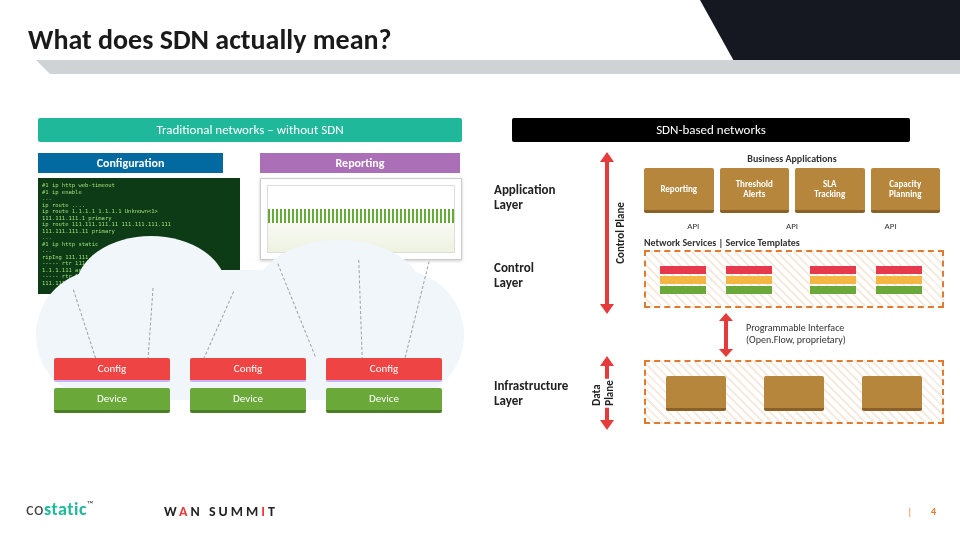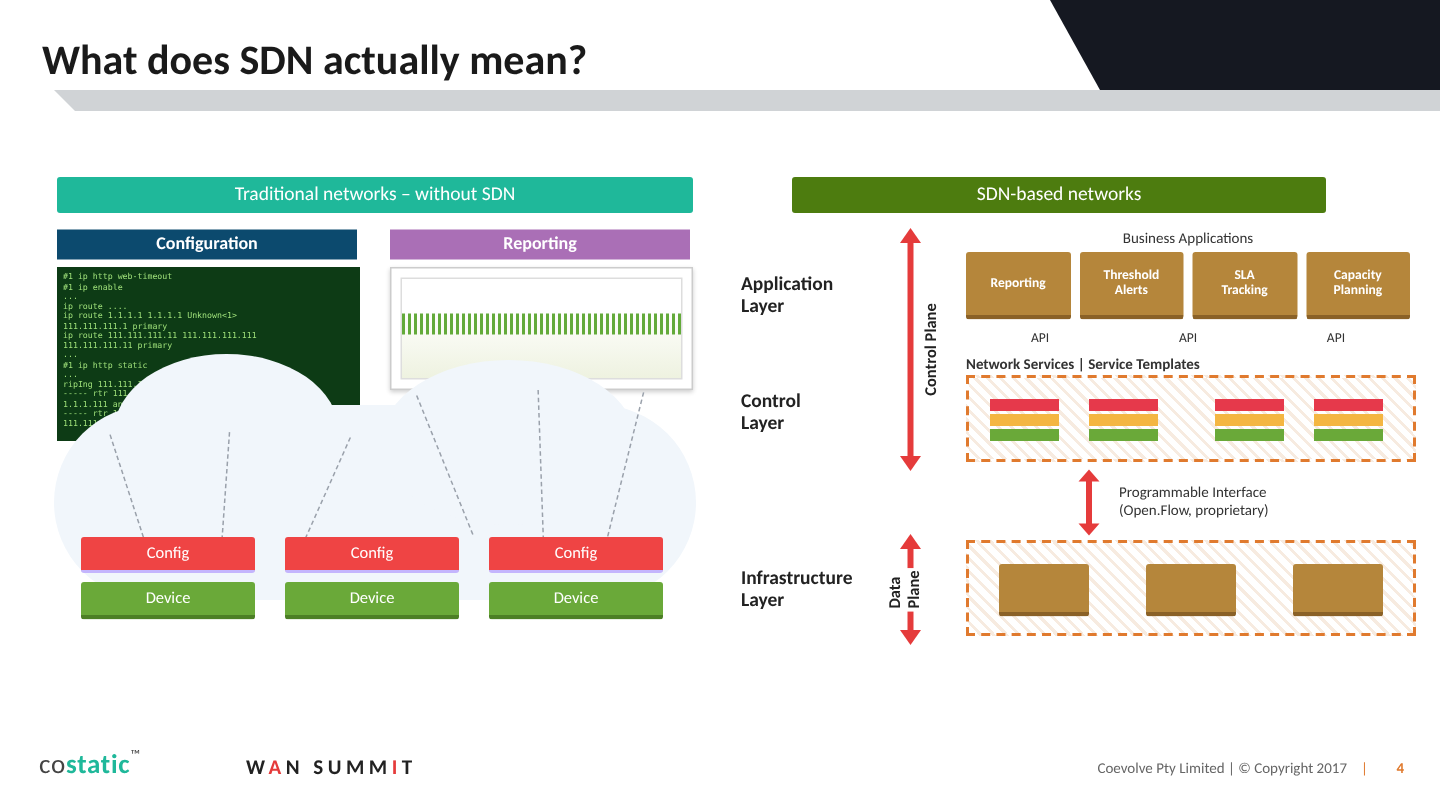--- a/index.html
+++ b/index.html
@@ -9,25 +9,25 @@
 .title-band{position:absolute;left:0;top:0;width:960px;height:62px;background:#fff}
 .title-band h1{margin:4px;padding:18px 0 0 24px;font-size:28px;font-weight:700;color:#1a1a1a}
 .band-dark{position:absolute;right:0;top:0;background:#151821;height:72px;width:220px}
 .band-dark::before{content:"";position:absolute;left:-40px;top:0;border-left:40px solid transparent;border-top:72px solid #151821}
 .band-grey{position:absolute;right:0;top:60px;height:14px;width:910px;background:#d0d3d6}
 .band-grey::before{content:"";position:absolute;left:-14px;top:0;border-left:14px solid transparent;border-top:14px solid #d0d3d6}
 
 
 .banner{position:absolute;top:118px;height:24px;border-radius:2px;text-align:center;line-height:24px;font-size:13px;font-weight:400;color:#fff}
 .banner.trad{left:38px;width:424px;background:#1fb89a}
-.banner.sdn {left:528px;width:356px;background:#4d7c0f}
+.banner.sdn {left:512px;width:398px;background:#000000}
 
 
 .subbanner{position:absolute;top:153px;height:20px;text-align:center;font-size:12px;font-weight:600;line-height:20px;color:#fff}
-.subbanner.cfg{left:38px;width:200px;background:#0c4a6e}
+.subbanner.cfg{left:38px;width:185px;background:#0369a1}
 .subbanner.rep{left:260px;width:200px;background:#aa6fb6}
 
 
 .terminal{position:absolute;left:38px;top:178px;width:196px;height:110px;background:#0d3b15;color:#9fe07a;font-family:Consolas,monospace;font-size:5.5px;line-height:6.5px;padding:4px 2px 2px 4px;overflow:hidden;white-space:pre}
 
 
 .report{position:absolute;left:260px;top:178px;width:200px;height:80px;background:#fff;border:1px solid #ccc;box-shadow:0 1px 3px rgba(0,0,0,.2)}
 .report .inner{position:absolute;left:6px;right:6px;top:6px;bottom:6px;border:1px solid #ddd;background:linear-gradient(0deg,#eef2e0 0%,#fff 70%)}
 .report .line{position:absolute;left:0;right:0;top:35%;height:14px;background:repeating-linear-gradient(90deg,#63aa3a 0 2px,transparent 2px 4px)}
 
@@ -63,21 +63,21 @@
 .vgroup{position:absolute;width:34px}
 .vgroup.v1{left:590px;top:160px;height:146px}
 .vgroup.v2{left:590px;top:364px;height:58px}
 .varrow{position:absolute;left:15px;top:0;bottom:0;width:4px;background:linear-gradient(0deg,#e53b3b,#e53b3b)}
 .varrow::before,.varrow::after{content:"";position:absolute;left:-5px;border-left:7px solid transparent;border-right:7px solid transparent}
 .varrow::before{top:-8px;border-bottom:10px solid #e53b3b}
 .varrow::after{bottom:-8px;border-top:10px solid #e53b3b}
 .vtxt{position:absolute;left:-2px;top:50%;transform:translateY(-50%) rotate(-90deg);transform-origin:center;white-space:nowrap;font-size:11px;font-weight:700;background:#fff;padding:0 2px}
 
 
-.biz-band{position:absolute;left:644px;top:152px;width:296px;text-align:center;font-size:10px;font-weight:400;color:#333}
+.biz-band{position:absolute;left:644px;top:152px;width:296px;text-align:center;font-size:10px;font-weight:700;color:#333}
 
 
 .biz-boxes{position:absolute;left:644px;top:168px;width:296px;display:flex;gap:6px}
 .biz{flex:1;height:42px;background:#b5863b;border-bottom:3px solid #8a6127;color:#fff;font-size:9px;font-weight:600;display:flex;align-items:center;justify-content:center;text-align:center;border-radius:2px;line-height:10px}
 
 
 .api-row{position:absolute;left:644px;top:220px;width:296px;display:flex;justify-content:space-around;font-size:9px;font-weight:400;color:#333}
 
 
 .ns-band{position:absolute;left:644px;top:236px;width:296px;text-align:left;font-size:10px;font-weight:600;color:#333}
@@ -243,18 +243,17 @@
   <div class="sw sw3"></div>
 </div>
 
 <div class="footer">
   <div class="logo1">
     <span>co</span><b>static</b><span style="font-size:9px;vertical-align:top">™</span>
   </div>
   <div class="logo2">
     <span>W</span><span class="o">A</span><span>N SUMM</span><span class="o">I</span><span>T</span>
   </div>
-  <div class="copy">Coevolve Pty Limited | © Copyright 2017</div>
   <div class="pipe">|</div>
   <div class="pnum">4</div>
 </div>
 
 </div>
 
 </body></html>

